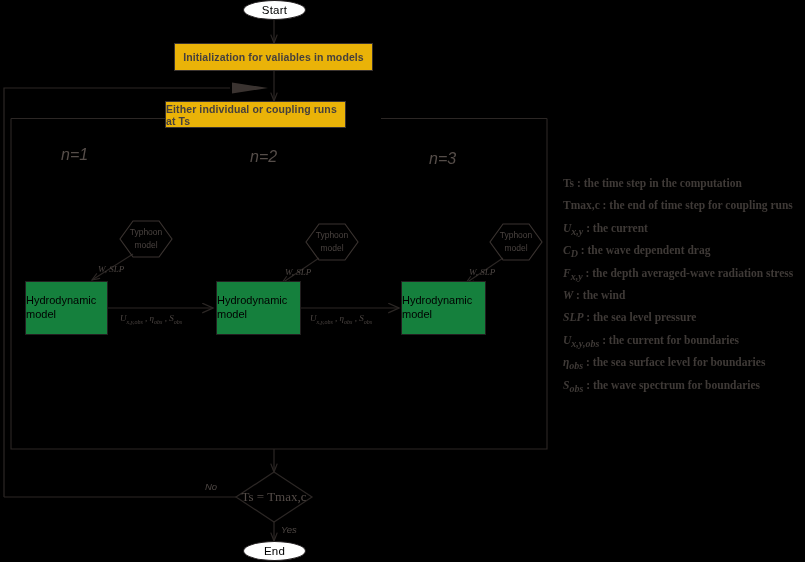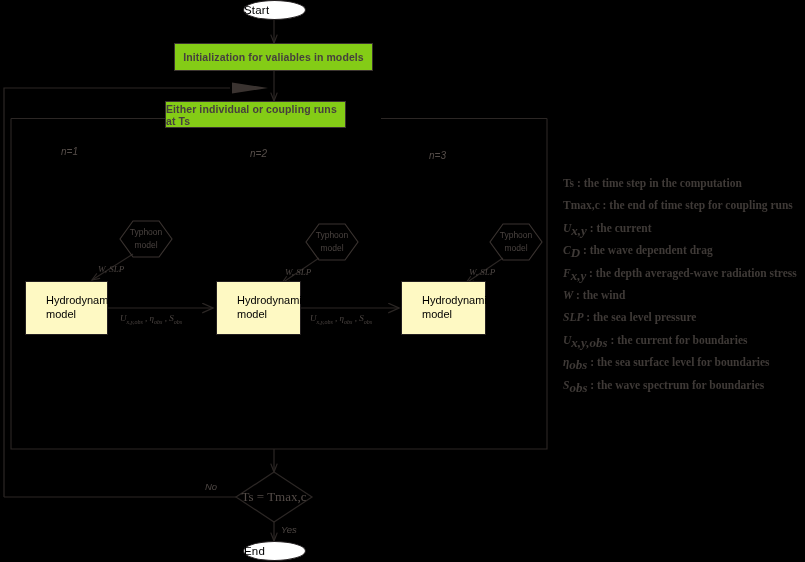--- a/index.html
+++ b/index.html
@@ -28,43 +28,44 @@
     position: absolute;
     box-sizing: border-box;
     display: flex;
     align-items: center;
   }
   
   .terminator {
     background: #ffffff;
     border: 1px solid #231f20;
     border-radius: 50%;
+    justify-content: center;
     color: #000000;
     font-size: 11.5px;
     letter-spacing: 0.2px;
   }
   
   .proc-dark {
-    background: #84cc16;
+    background: #eab308;
     border: 1.2px solid #3a3330;
     justify-content: center;
     color: #46403d;
     font-size: 10.5px;
     font-weight: bold;
     letter-spacing: .1px;
   }
   
   .proc-white {
-    background: #fef9c3;
+    background: #15803d;
     border: 1.2px solid #231f20;
     justify-content: flex-start;
     color: #000000;
     font-size: 11px;
     line-height: 1.25;
-    padding-left: 20px;
+    padding-left: 0;
   }
   
   .hexwrap {
     position: absolute;
   }
   .hexwrap .hexlabel {
     position: absolute;
     left: 0; top: 0;
     width: 100%; height: 100%;
     display: flex;
@@ -88,21 +89,21 @@
     font-family: Liberation Serif, serif;
   }
   
   .ftext {
     position: absolute;
     white-space: nowrap;
     color: #4a4340;
   }
   .nlabel {
     font-style: italic;
-    font-size: 10px;
+    font-size: 16px;
     color: #554d49;
     font-family: "Liberation Sans", sans-serif;
   }
   .edge-label {
     font-family: "Liberation Serif", serif;
     font-style: italic;
     font-size: 9px;
     color: #4d4643;
   }
   .edge-label .sub {
@@ -133,21 +134,21 @@
     line-height: 22.4px;
   }
   .legend-row .sym {
     font-style: normal;
   }
   .legend-row .sym.math {
     font-style: italic;
     font-weight: bold;
   }
   .legend-row .sub {
-    font-size: 13px;
+    font-size: 10px;
     vertical-align: sub;
     font-style: italic;
   }
 </style>
 </head>
 <body>
 
 <div id="page">
 
   <svg class="layer" viewBox="0 0 805 562">

